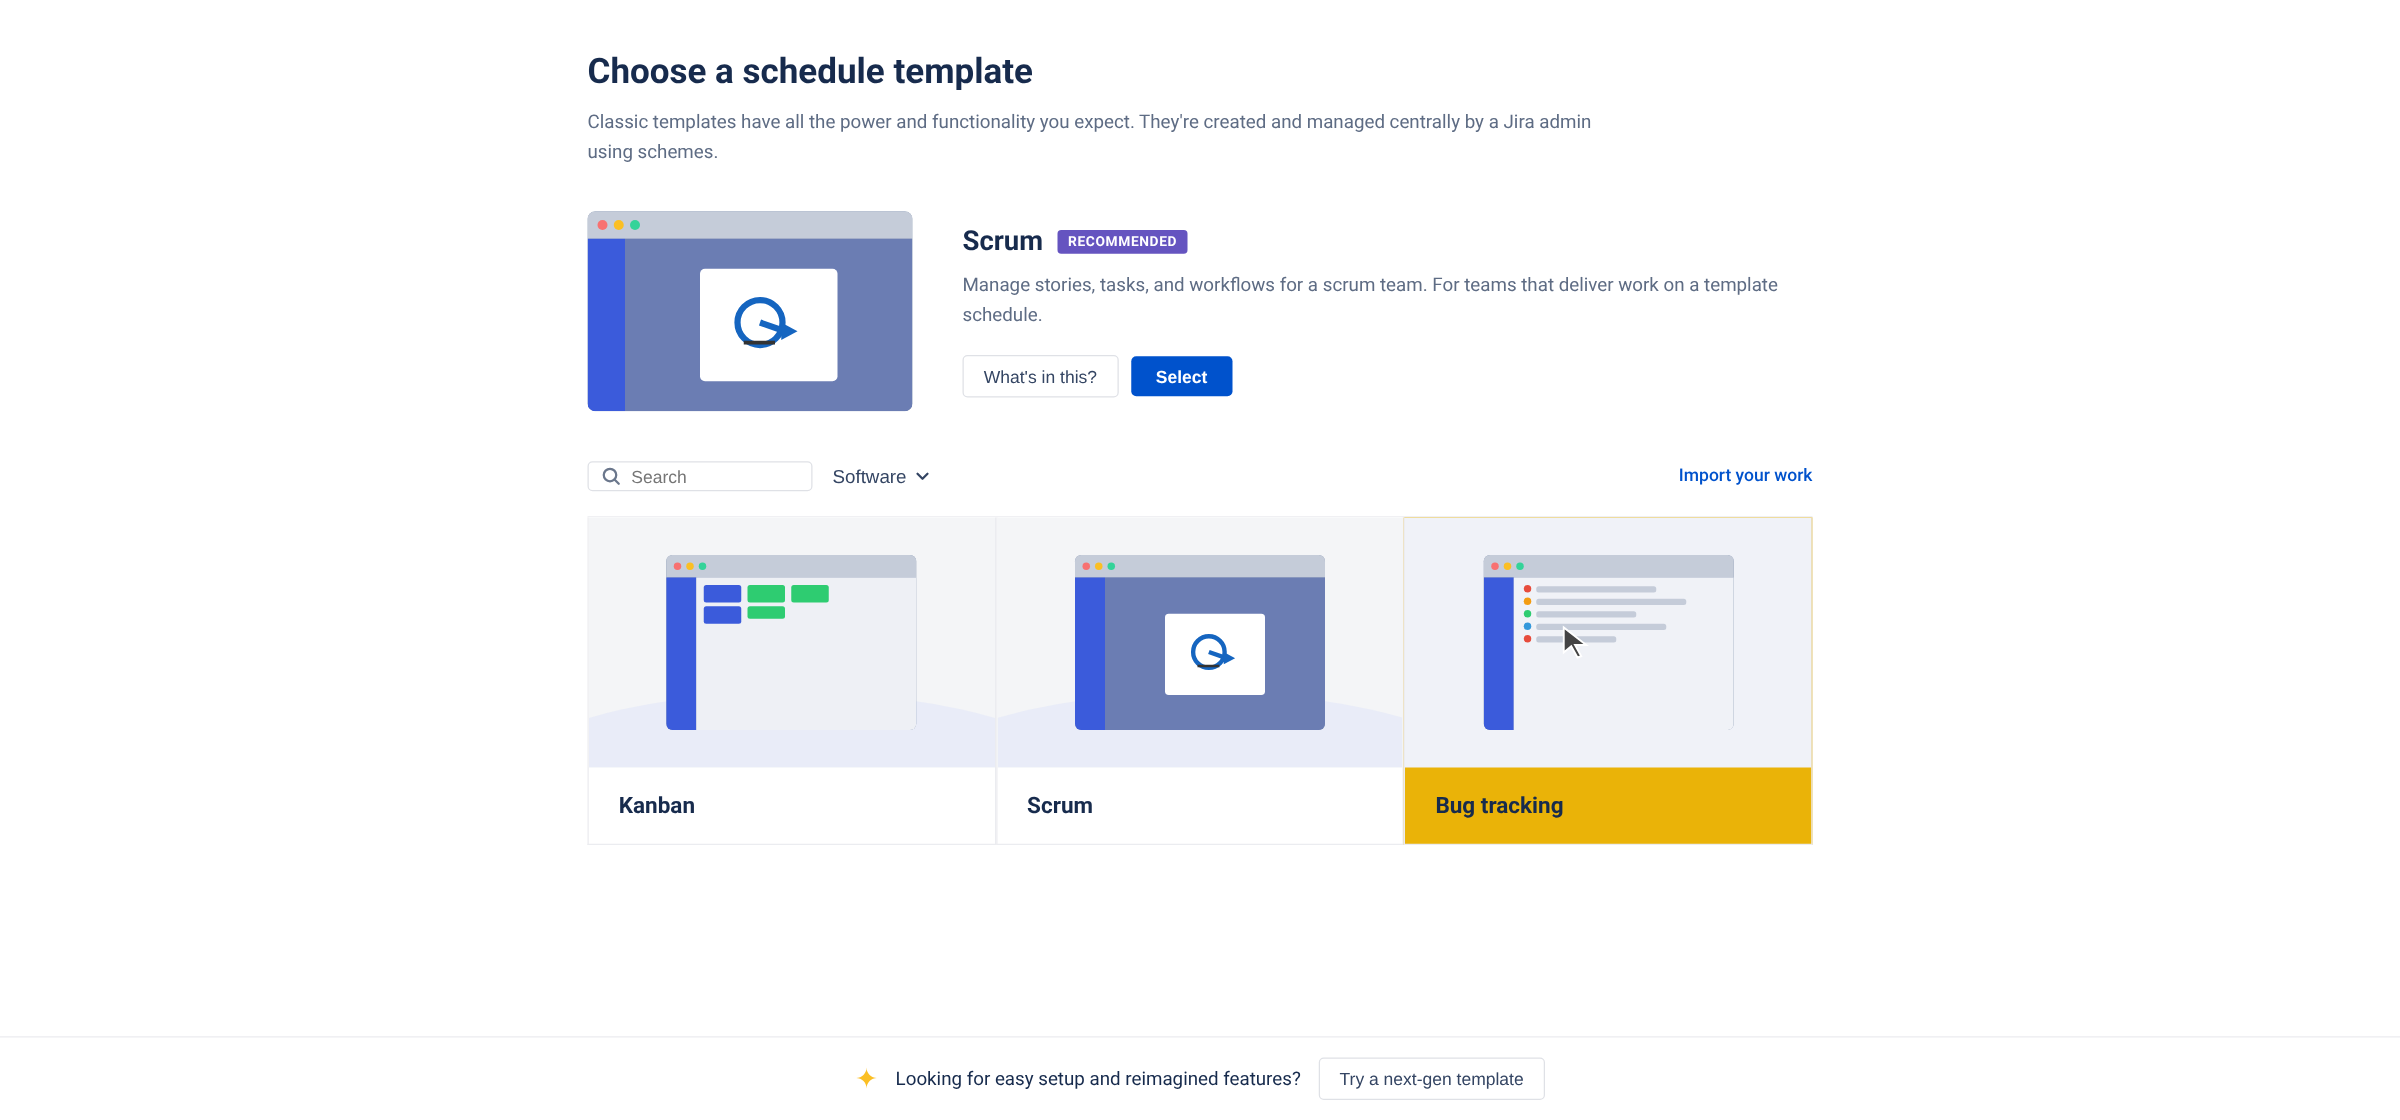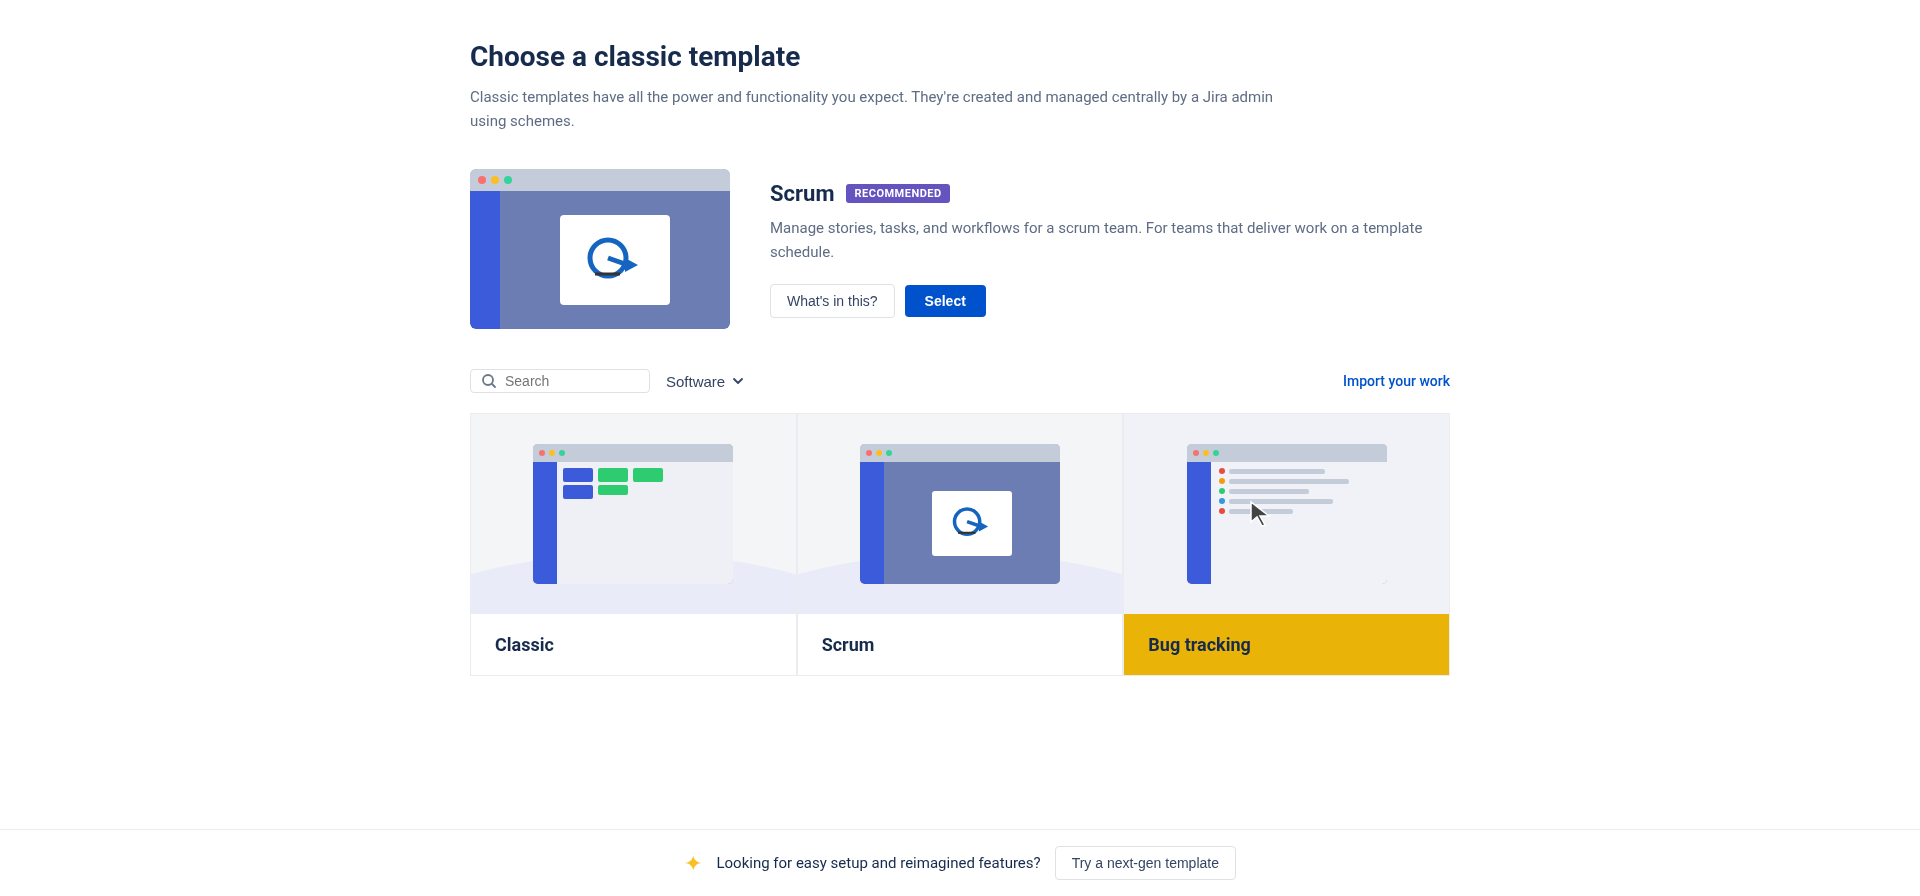--- a/index.html
+++ b/index.html
@@ -395,21 +395,21 @@
       border-radius: 4px;
       font-size: 14px;
       cursor: pointer;
     }
   </style>
 </head>
 <body>
 
 <div class="page-container">
 
-  <h1 class="page-title">Choose a classic template</h1>
+  <h1 class="page-title">Choose a schedule template</h1>
 
   <p class="page-description">Classic templates have all the power and functionality you expect. They're created and managed centrally by a Jira admin using schemes.</p>
 
   <div class="featured-card">
 
     <div class="featured-image">
       <div class="browser-chrome">
         <div class="browser-titlebar">
           <div class="dot dot-red"></div>
           <div class="dot dot-yellow"></div>
@@ -488,21 +488,21 @@
                 <div class="mini-card mini-card-green"></div>
                 <div class="mini-card" style="background:#2ecc71;width:30px;height:10px;border-radius:2px;"></div>
               </div>
               <div class="mini-col">
                 <div class="mini-card mini-card-green"></div>
               </div>
             </div>
           </div>
         </div>
       </div>
-      <div class="template-card-label">Classic</div>
+      <div class="template-card-label">Kanban</div>
     </div>
 
     <div class="template-card">
       <div class="template-card-img">
         <svg style="position:absolute;bottom:0;left:0;right:0;width:100%;height:70px;" viewBox="0 0 400 70" preserveAspectRatio="none">
           <ellipse cx="200" cy="90" rx="300" ry="80" fill="#e6eaf8" opacity="0.8"></ellipse>
         </svg>
         <div class="card-browser">
           <div class="card-browser-bar">
             <div class="card-dot card-dot-r"></div>

